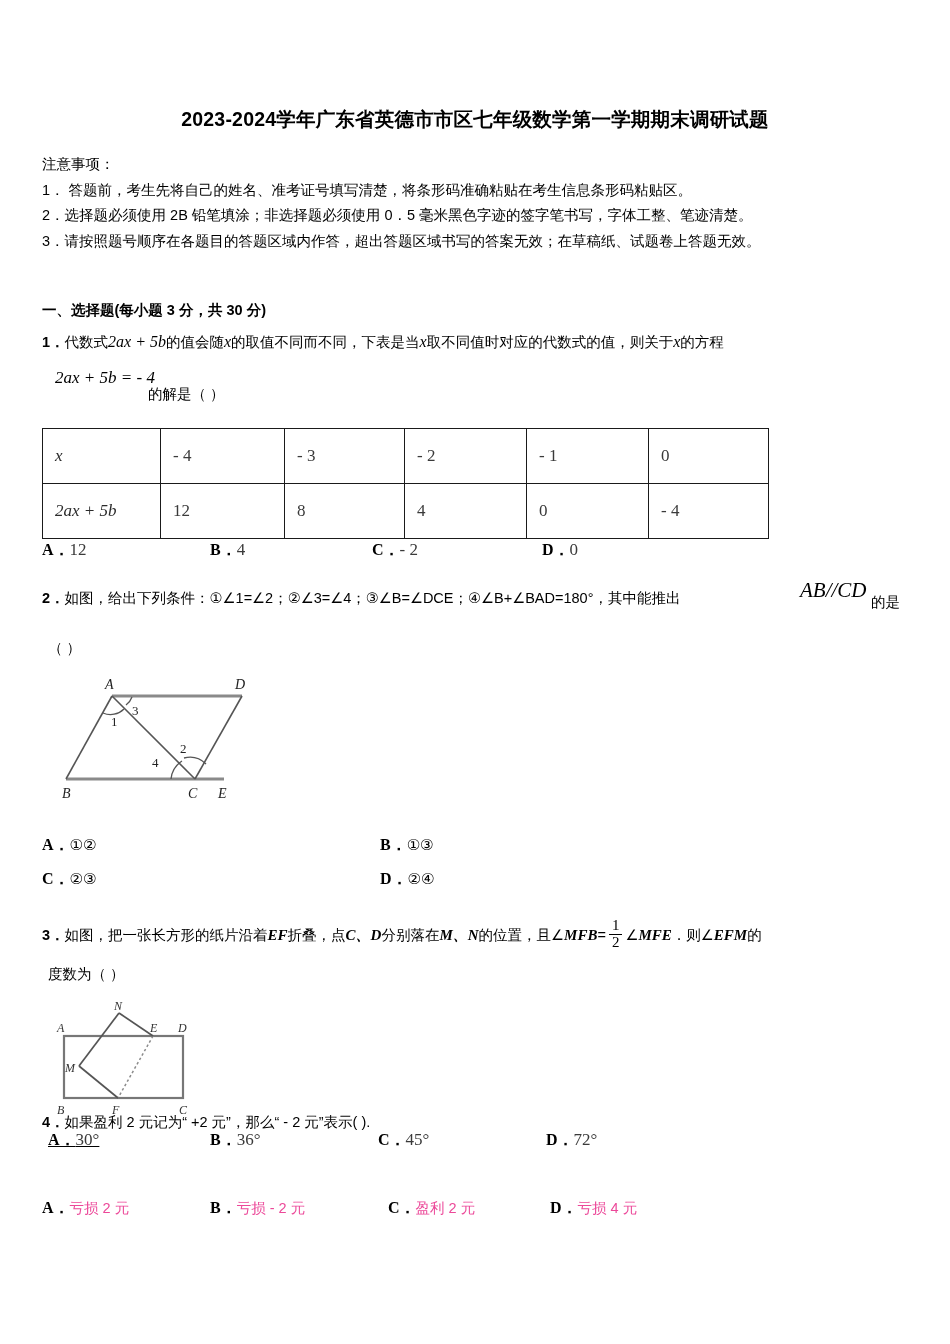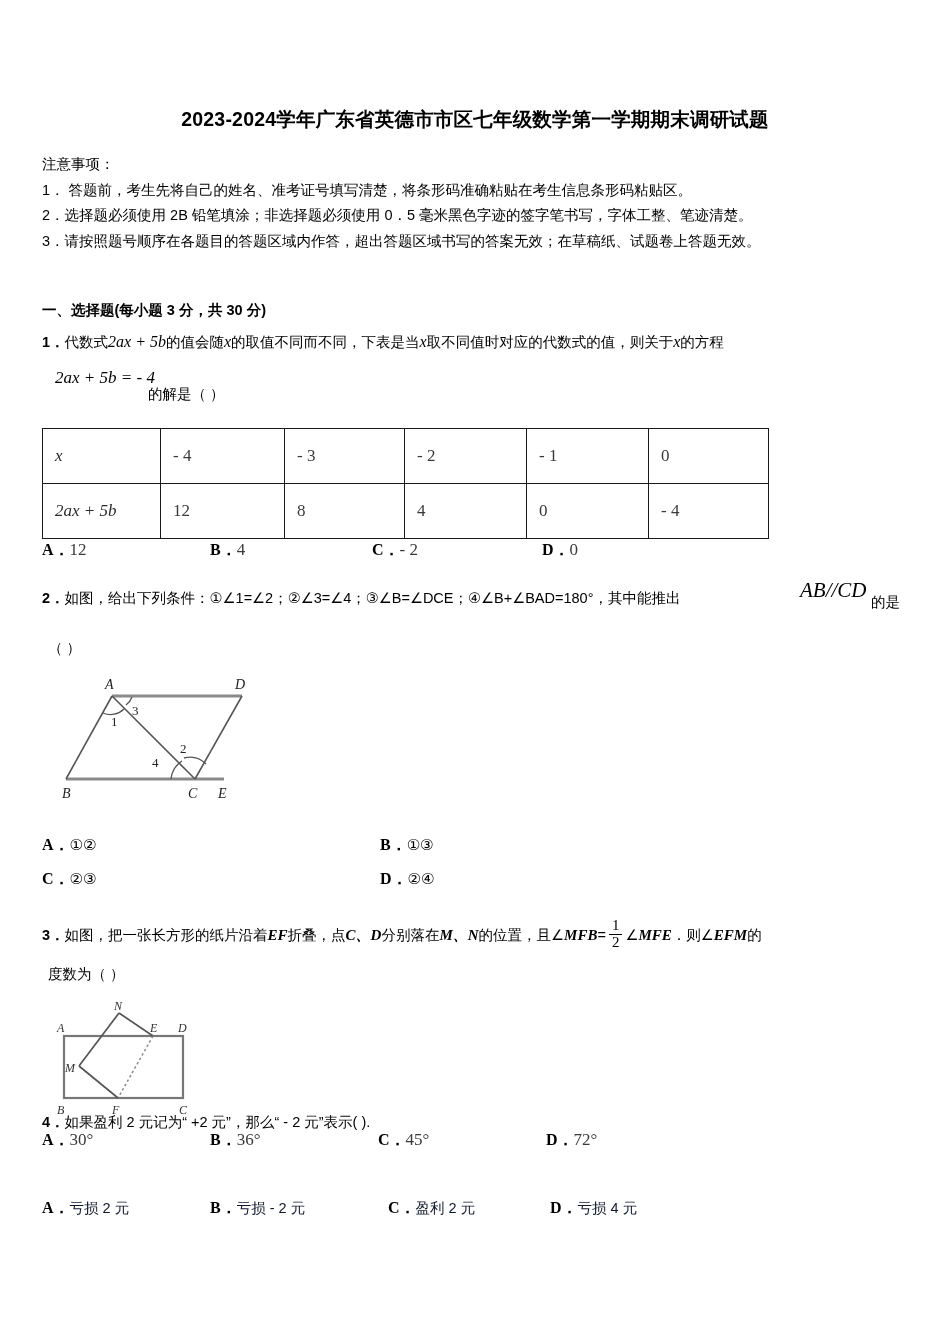--- a/index.html
+++ b/index.html
@@ -149,21 +149,21 @@
     font-size: 16px;
   }
   .opts .val {
     font-family: "Liberation Serif", "DejaVu Serif", serif;
     font-size: 17px;
     color: #3a3a3a;
   }
   .opts .valcn {
     font-family: "Liberation Sans", "DejaVu Sans", sans-serif;
     font-size: 14.5px;
-    color: #0f172a;
+    color: #ec4899;
   }
   .opts .circ {
     font-family: "DejaVu Sans", sans-serif;
     font-size: 15px;
   }
 
   
   .fig { position: absolute; }
 
   
@@ -318,21 +318,21 @@
       <text x="129" y="114" font-family="Liberation Serif, serif" font-style="italic" font-size="12" fill="#333">C</text>
       <text x="128" y="32" font-family="Liberation Serif, serif" font-style="italic" font-size="12" fill="#333">D</text>
       <text x="100" y="32" font-family="Liberation Serif, serif" font-style="italic" font-size="12" fill="#333">E</text>
       <text x="62" y="114" font-family="Liberation Serif, serif" font-style="italic" font-size="12" fill="#333">F</text>
       <text x="15" y="72" font-family="Liberation Serif, serif" font-style="italic" font-size="12" fill="#333">M</text>
       <text x="64" y="10" font-family="Liberation Serif, serif" font-style="italic" font-size="12" fill="#333">N</text>
     </svg>
   </div>
 
   <div class="opts" style="left:42px; top:1130px; width:680px; height:22px;">
-    <span class="opt" style="left:0px;"><span class="lab">A．</span><span class="val">30°</span></span>
+    <span class="opt" style="left:6px;text-decoration:underline;"><span class="lab">A．</span><span class="val">30°</span></span>
     <span class="opt" style="left:168px;"><span class="lab">B．</span><span class="val">36°</span></span>
     <span class="opt" style="left:336px;"><span class="lab">C．</span><span class="val">45°</span></span>
     <span class="opt" style="left:504px;"><span class="lab">D．</span><span class="val">72°</span></span>
   </div>
 
   <div class="q" style="left:42px; top:1110px;">
     <b class="cn">4．</b><span>如果盈利 2 元记为“ +2 元”，那么“ - 2 元”表示(   ).</span>
   </div>
 
   <div class="opts" style="left:42px; top:1198px; width:700px; height:22px;">

